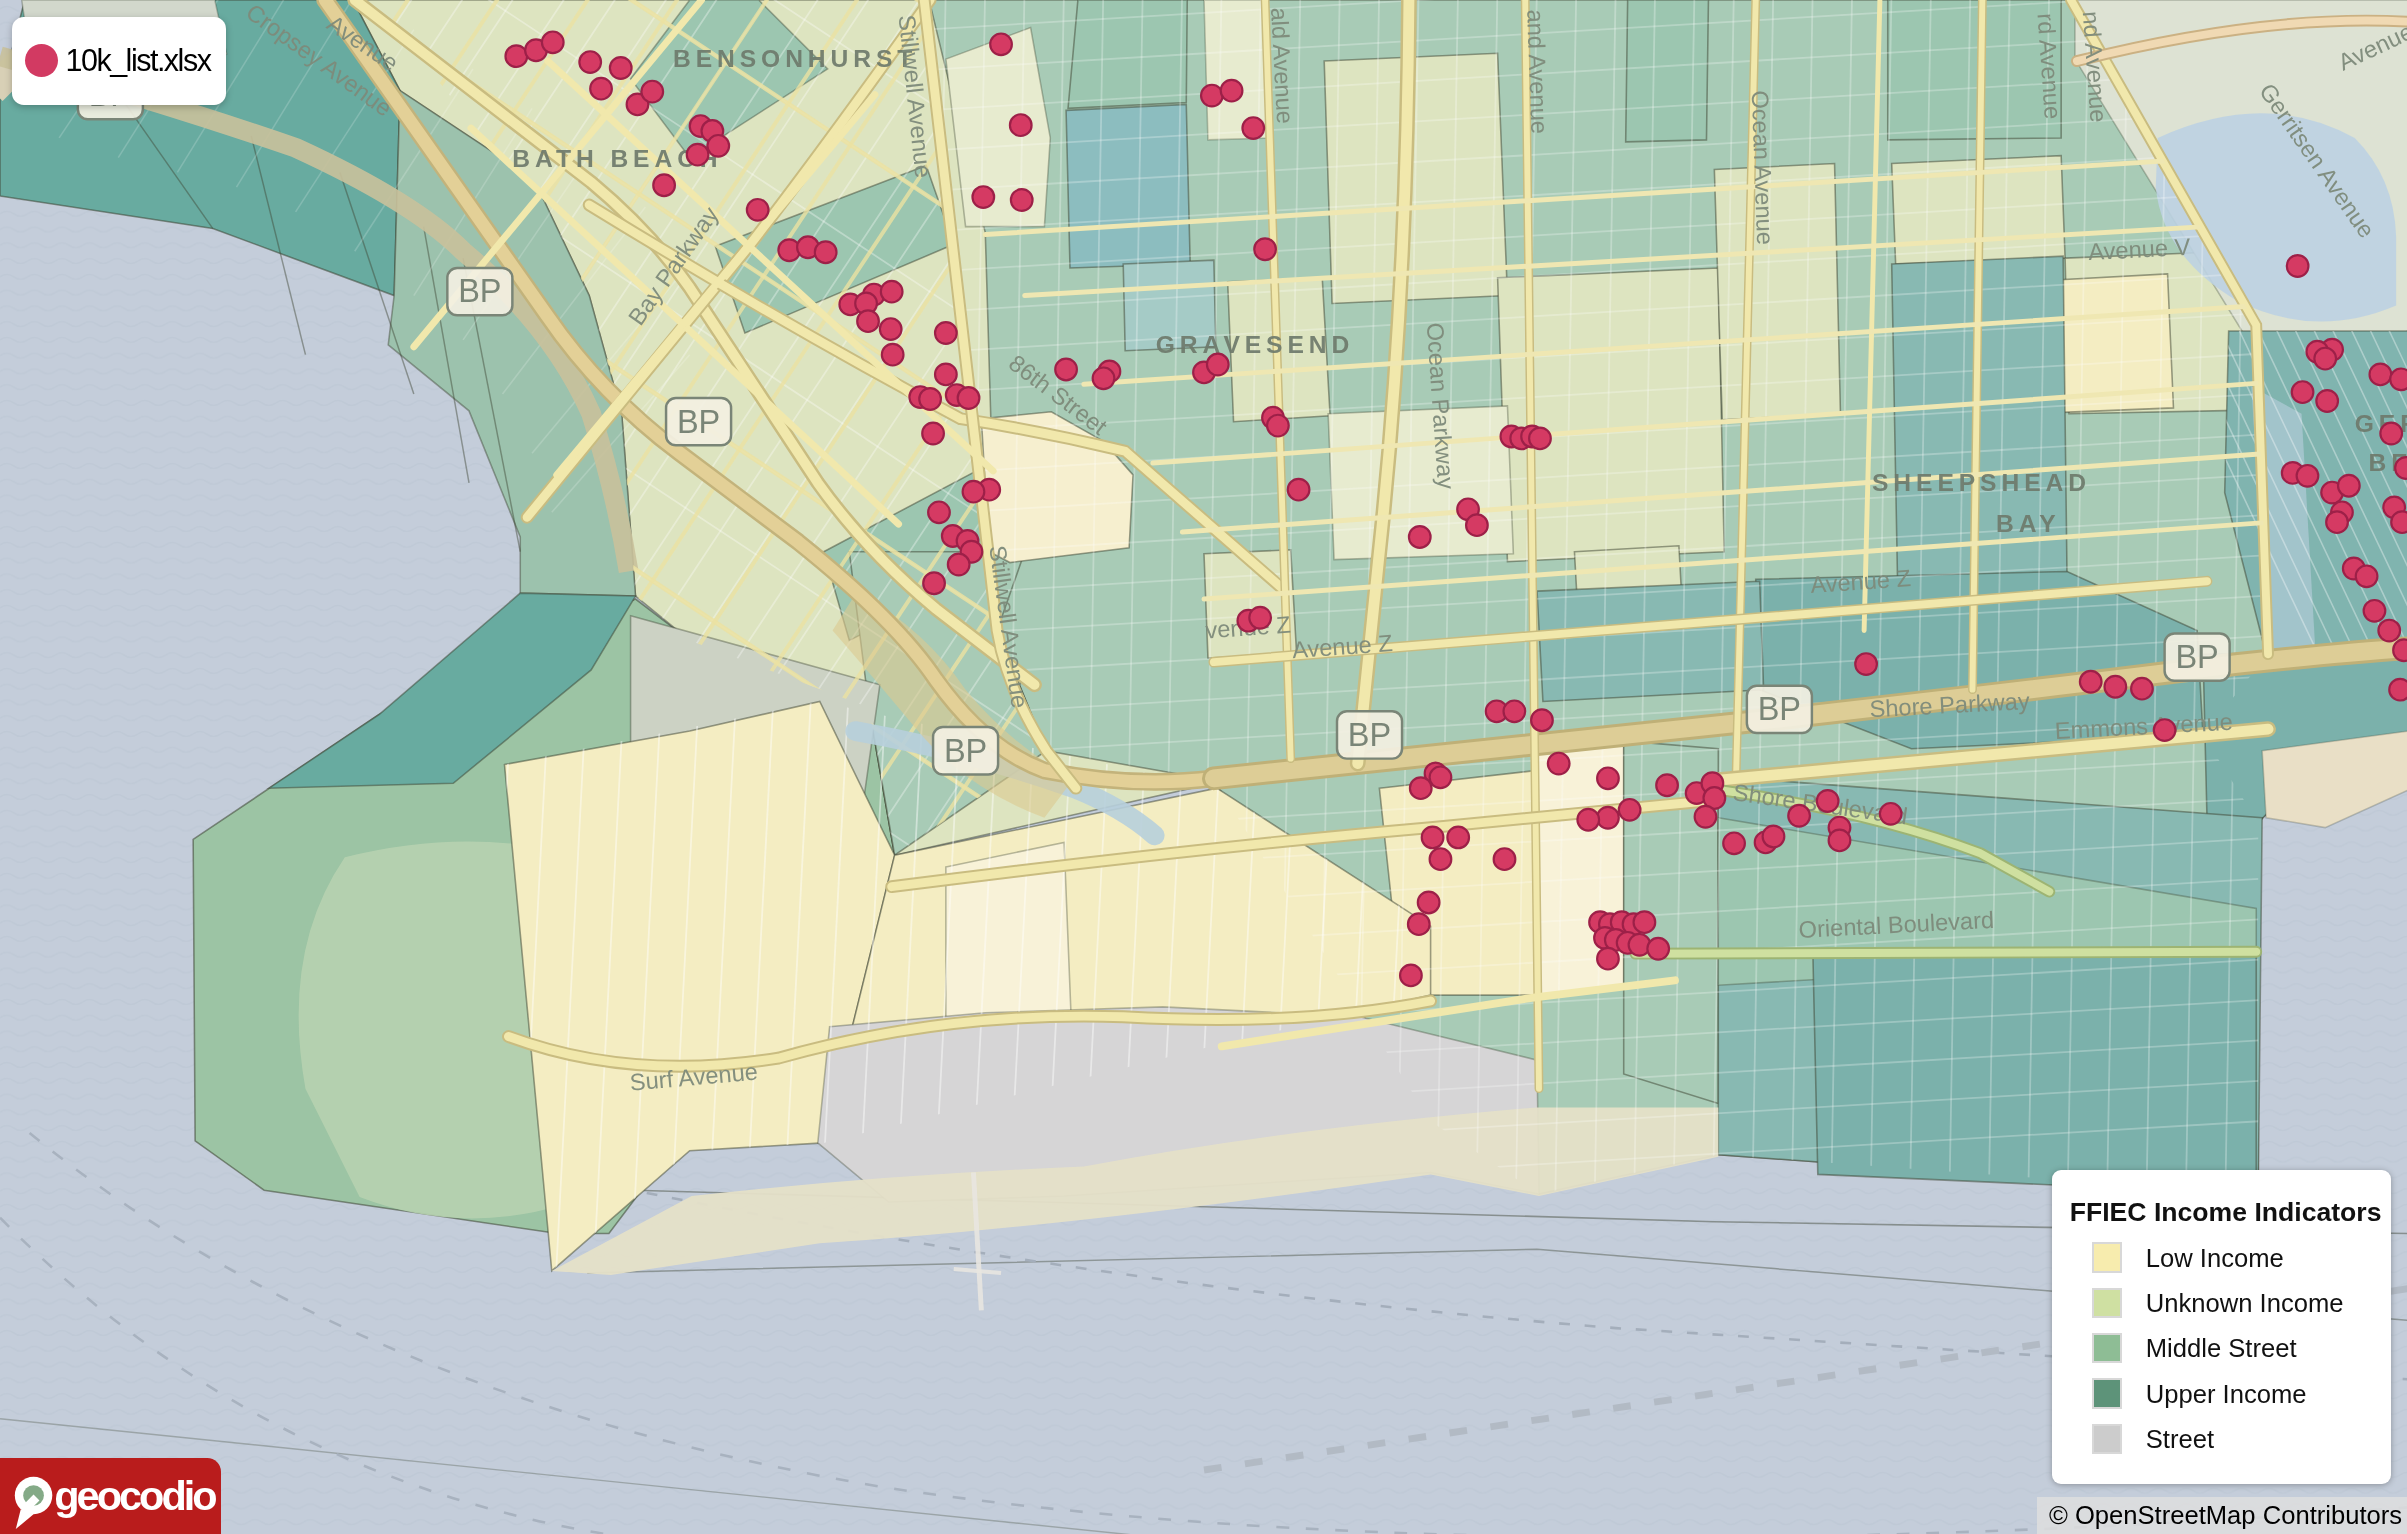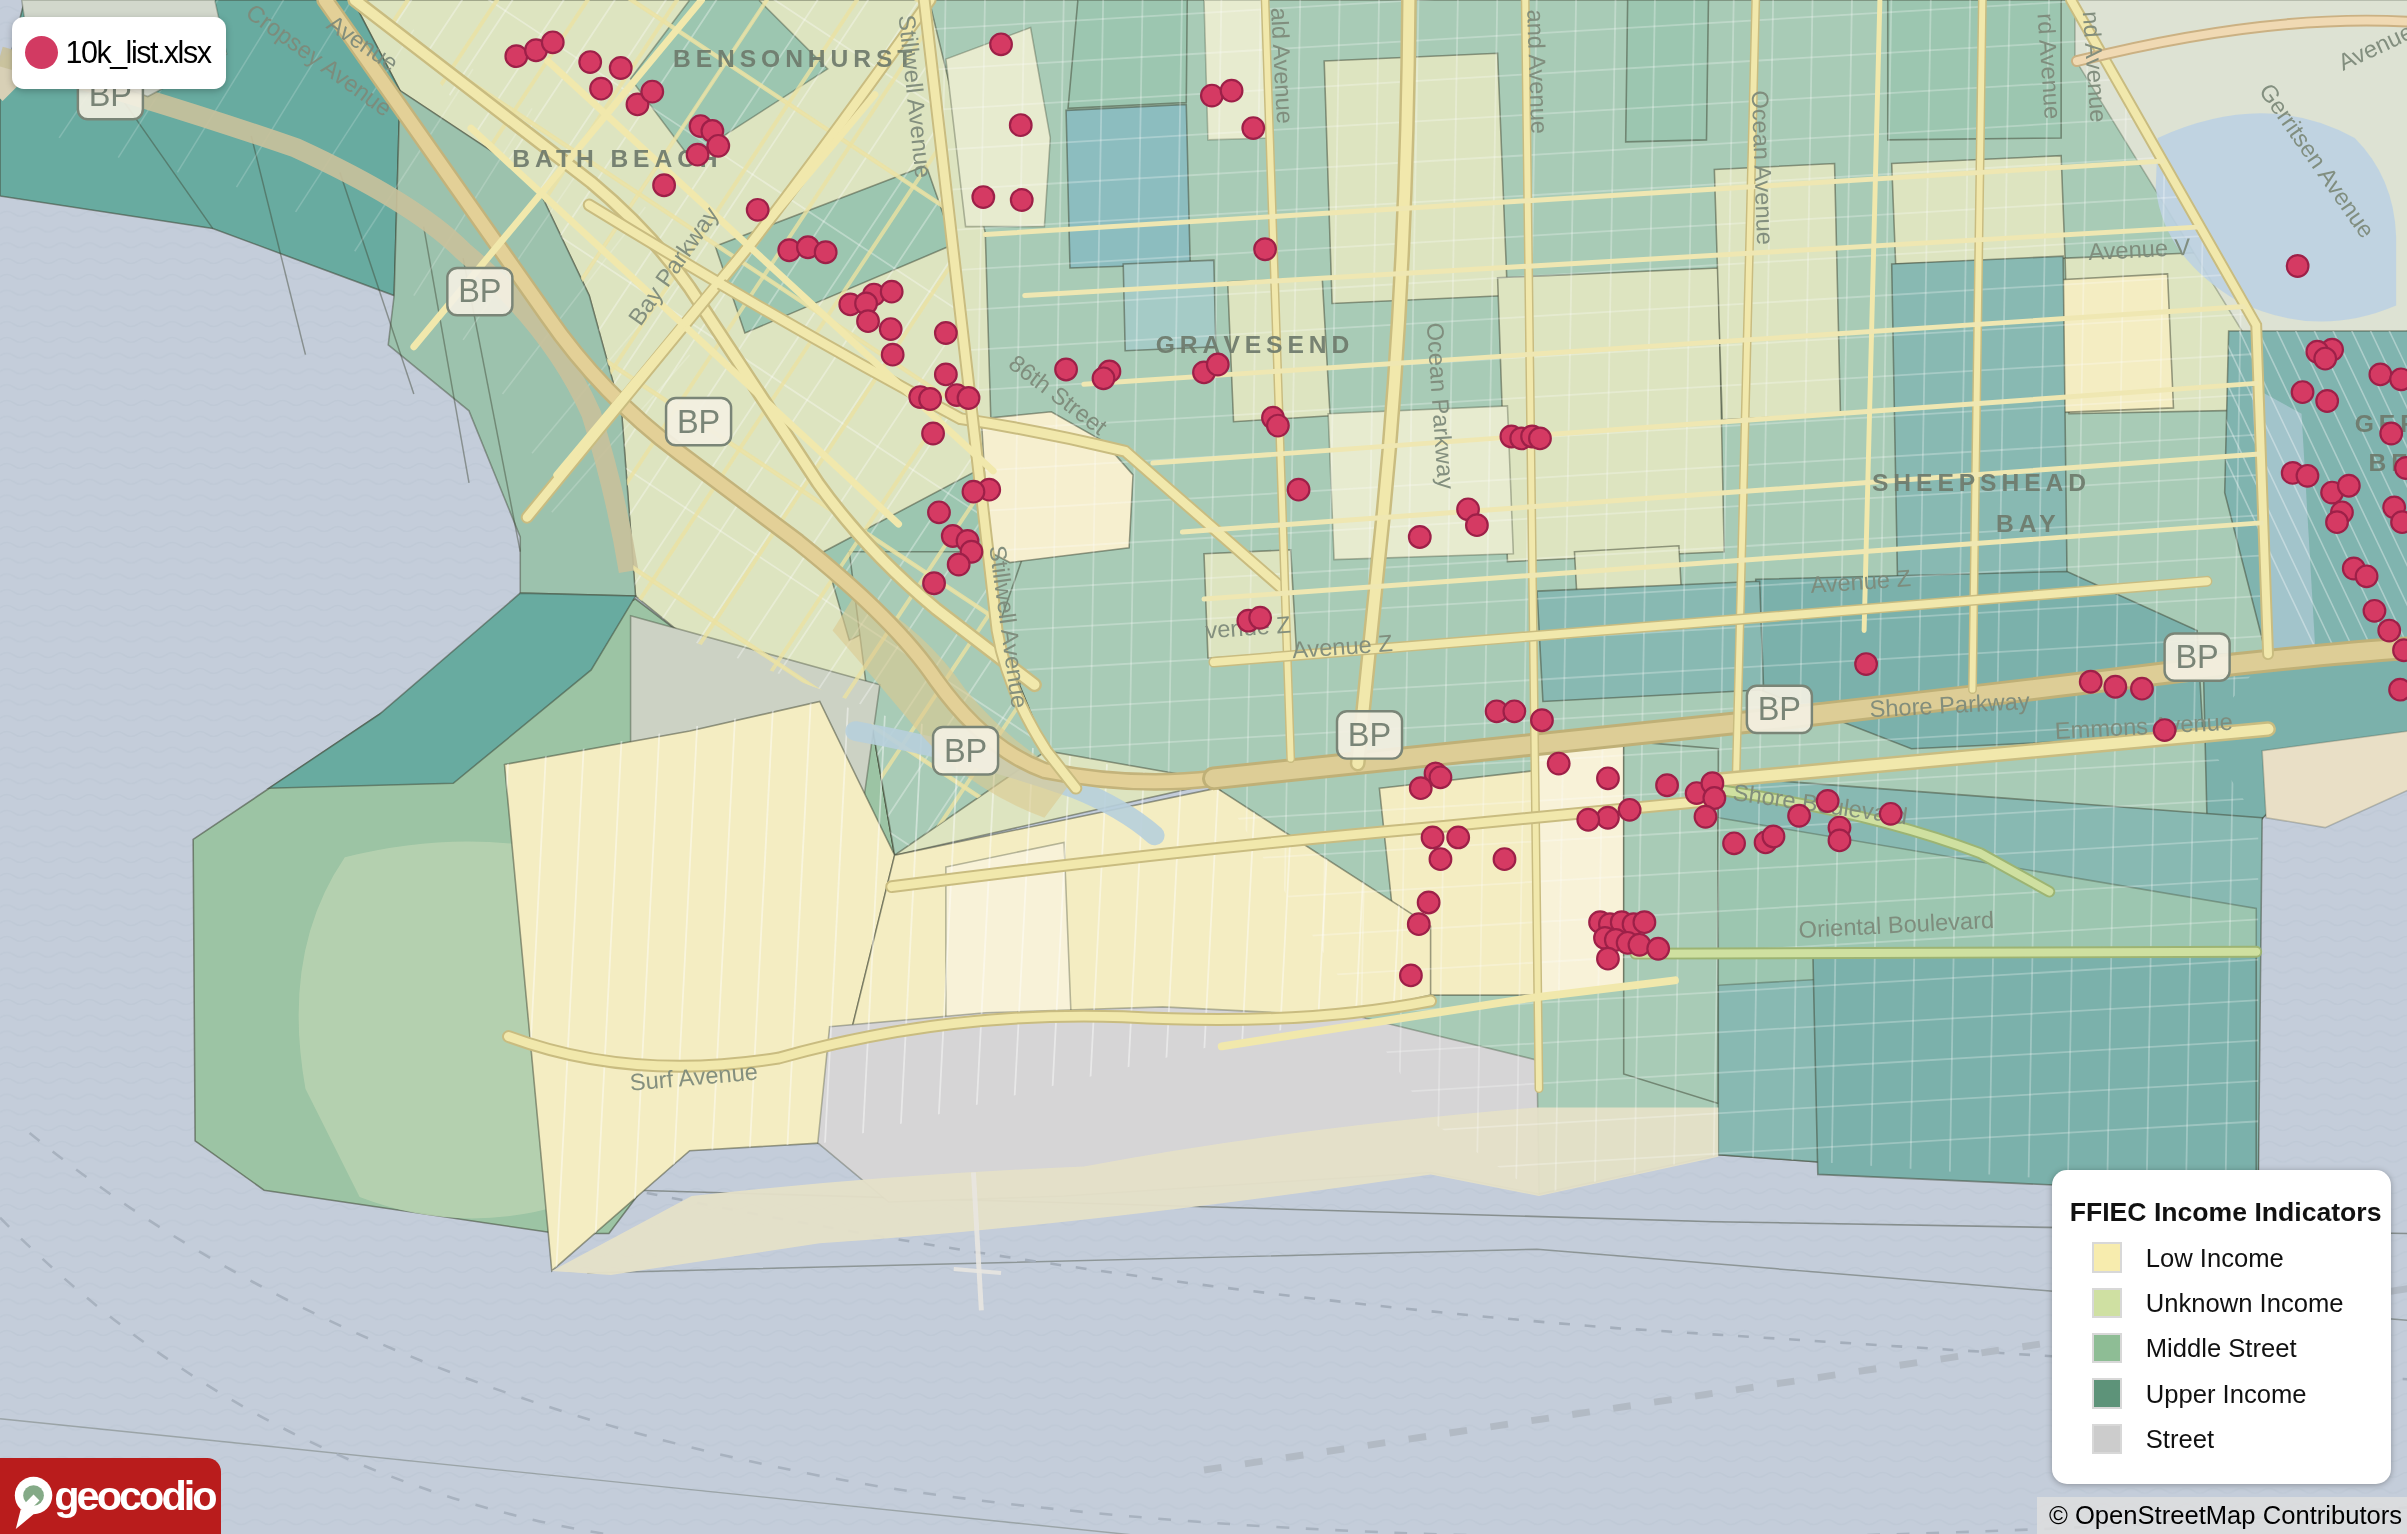--- a/index.html
+++ b/index.html
@@ -1,24 +1,24 @@
 <!DOCTYPE html>
 <html><head>
 <meta charset="utf-8">
 <style>
 html,body{margin:0;padding:0;}
 .wrap{position:relative;width:2408px;height:1535px;overflow:hidden;
  font-family:"Liberation Sans",sans-serif;background:#c4cdda;}
 .wrap>svg{position:absolute;top:0;left:0;display:block;}
 .chip{position:absolute;left:11.8px;top:16.7px;background:#ffffff;border-radius:11.8px;
- height:72px;padding:0 15.8px 0 12.8px;display:flex;align-items:center;box-shadow:0 2px 7.9px rgba(0,0,0,.25);}
+ height:88px;padding:0 15.8px 0 12.8px;display:flex;align-items:center;box-shadow:0 2px 7.9px rgba(0,0,0,.25);}
 .chip .dot{width:33px;height:33px;border-radius:50%;background:#d23a62;margin-right:7.9px;flex:none;}
 .chip .txt{font-size:30.5px;letter-spacing:-1.5px;color:#000;}
 .legend{position:absolute;left:2052px;top:1170px;width:339px;height:314px;background:#fff;
- border-radius:15px;box-shadow:0 1px 5.9px rgba(0,0,0,.3);}
+ border-radius:9px;box-shadow:0 1px 5.9px rgba(0,0,0,.3);}
 .legend h3{margin:26.6px 0 0 17.7px;font-size:26.6px;color:#111;white-space:nowrap;}
 .lrow{display:flex;align-items:flex-end;margin:14.8px 0 0 17.7px;height:30.5px;padding-left:22px;}
 .lrow .sw{width:30.5px;height:30.5px;border:2px solid #d8d8d8;margin-right:23.6px;box-sizing:border-box;flex:none;}
 .lrow .lt{font-size:25.6px;color:#111;white-space:nowrap;}
 .attrib{position:absolute;right:0px;top:1497px;background:rgba(222,222,222,.85);
  font-size:25.6px;color:#000;padding:3.9px 5.9px 7.9px 11.8px;white-space:nowrap;}
 .geologo{position:absolute;left:0px;top:1458px;width:221px;height:77px;background:#b91c1c;
  border-radius:0 13.8px 0 0;}
 </style>
 </head>

